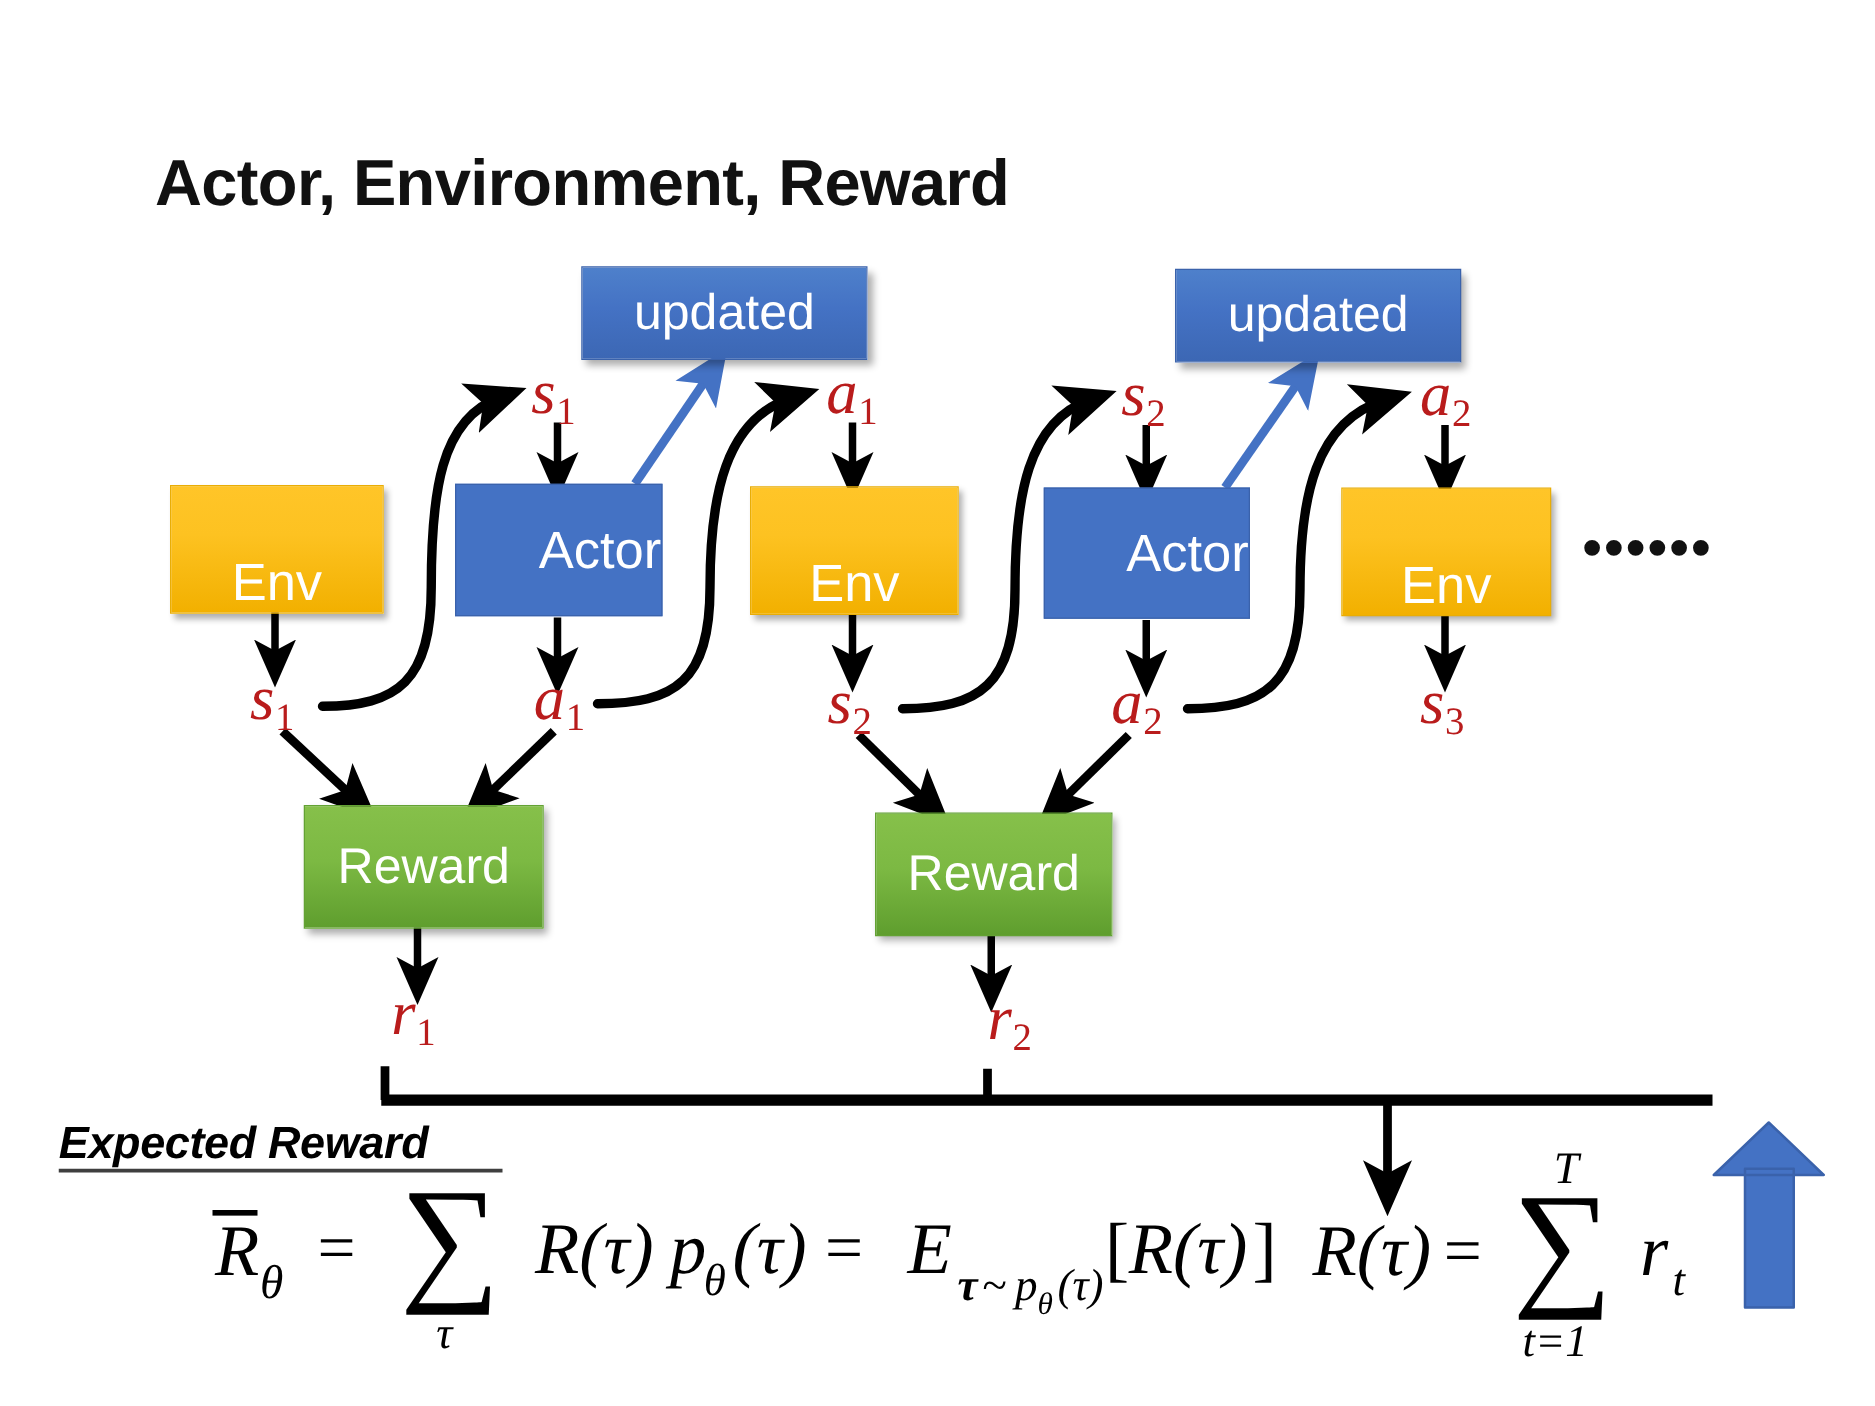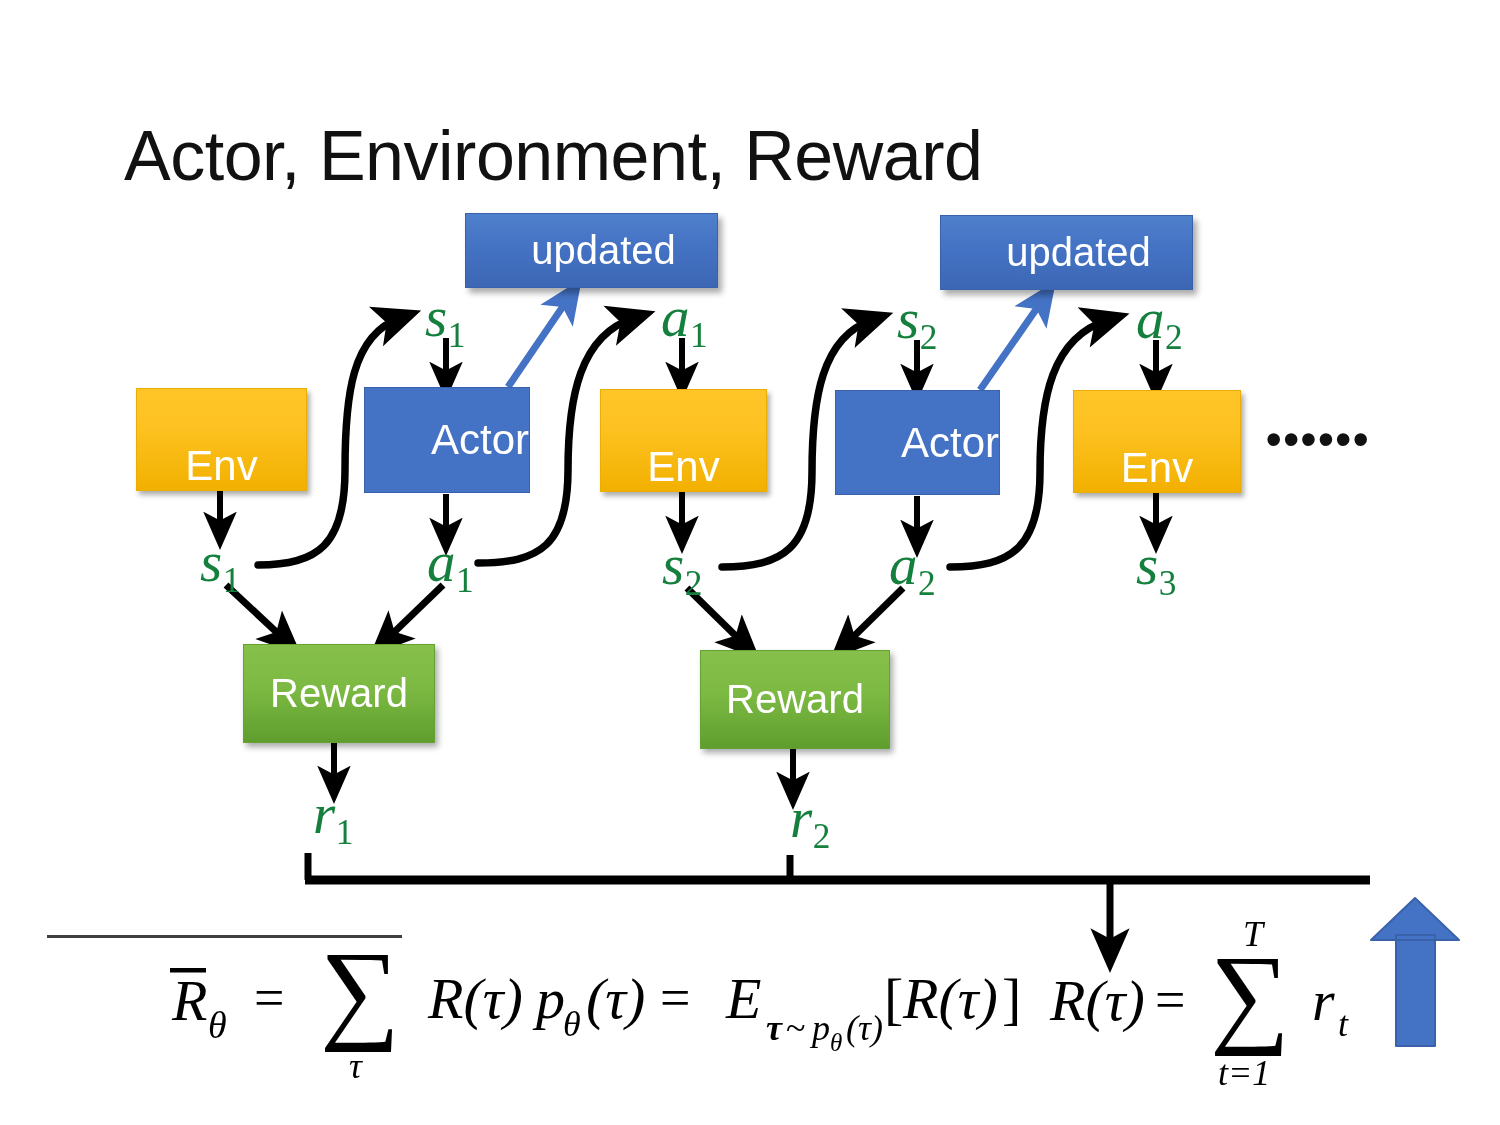--- a/index.html
+++ b/index.html
@@ -10,21 +10,21 @@
   }
   #stage{position:absolute;left:0;top:0;width:1500px;height:1125px;}
   svg.layer{position:absolute;left:0;top:0;width:1500px;height:1125px;overflow:visible;}
   svg.arrows{z-index:1;}
   svg.formula{z-index:3;}
 
   
   .title{
     position:absolute;left:124px;top:121px;
     font-family:"Liberation Sans", sans-serif;
-    font-size:70px;font-weight:400;color:#111;
+    font-size:52px;font-weight:700;color:#111;
     letter-spacing:-0.5px;white-space:nowrap;
     line-height:1;
   }
 
   
   .node{
     position:absolute;z-index:2;
     display:flex;align-items:center;justify-content:center;
     color:#fff;white-space:nowrap;
     font-family:"Liberation Sans", sans-serif;
@@ -49,28 +49,27 @@
     border:1px solid #63A233;
     box-shadow:3px 4px 6px rgba(0,0,0,0.33);
     font-size:40px;
     text-align:center;
   }
   .node.updated{
     background:linear-gradient(180deg,#4E80CB 0%,#4472C4 45%,#3C67B4 100%);
     border:1px solid #3A62AB;
     box-shadow:4px 5px 6px rgba(0,0,0,0.33);
     font-size:40px;
-    padding-left:24px;
   }
 
   
   .mlabel{
-    position:absolute;z-index:2;color:#15803d;
+    position:absolute;z-index:2;color:#b91c1c;
     font-family:"Liberation Serif", serif;
-    font-style:italic;font-size:57px;line-height:1;white-space:nowrap;
+    font-style:italic;font-size:50px;line-height:1;white-space:nowrap;
   }
   .mlabel sub{
     font-size:0.62em;font-style:normal;
     font-family:"Liberation Serif", serif;
     vertical-align:-0.30em;margin-left:0.5px;
   }
 
   
   .dots{
     position:absolute;z-index:2;left:1266px;top:417px;
@@ -193,20 +192,21 @@
 
   <div class="mlabel" style="left:200px;top:533px;"><span>s</span><sub>1</sub></div>
   <div class="mlabel" style="left:427px;top:533px;"><span>a</span><sub>1</sub></div>
   <div class="mlabel" style="left:662px;top:536px;"><span>s</span><sub>2</sub></div>
   <div class="mlabel" style="left:889px;top:536px;"><span>a</span><sub>2</sub></div>
   <div class="mlabel" style="left:1136px;top:536px;"><span>s</span><sub>3</sub></div>
 
   <div class="mlabel" style="left:313px;top:785px;"><span>r</span><sub>1</sub></div>
   <div class="mlabel" style="left:772px;top:789px;margin-left:18px;"><span>r</span><sub>2</sub></div>
 
+  <div class="exp-reward">Expected Reward</div>
   <div class="exp-underline"></div>
 
   <svg class="layer formula" viewBox="0 0 1500 1125">
 
     <g>
 
       <text class="ftext it" x="172" y="1020" font-size="58">R</text>
       <rect x="170" y="968" width="36" height="4.5" fill="#000"></rect>
       <text class="ftext it" x="208" y="1038" font-size="38">θ</text>
 

